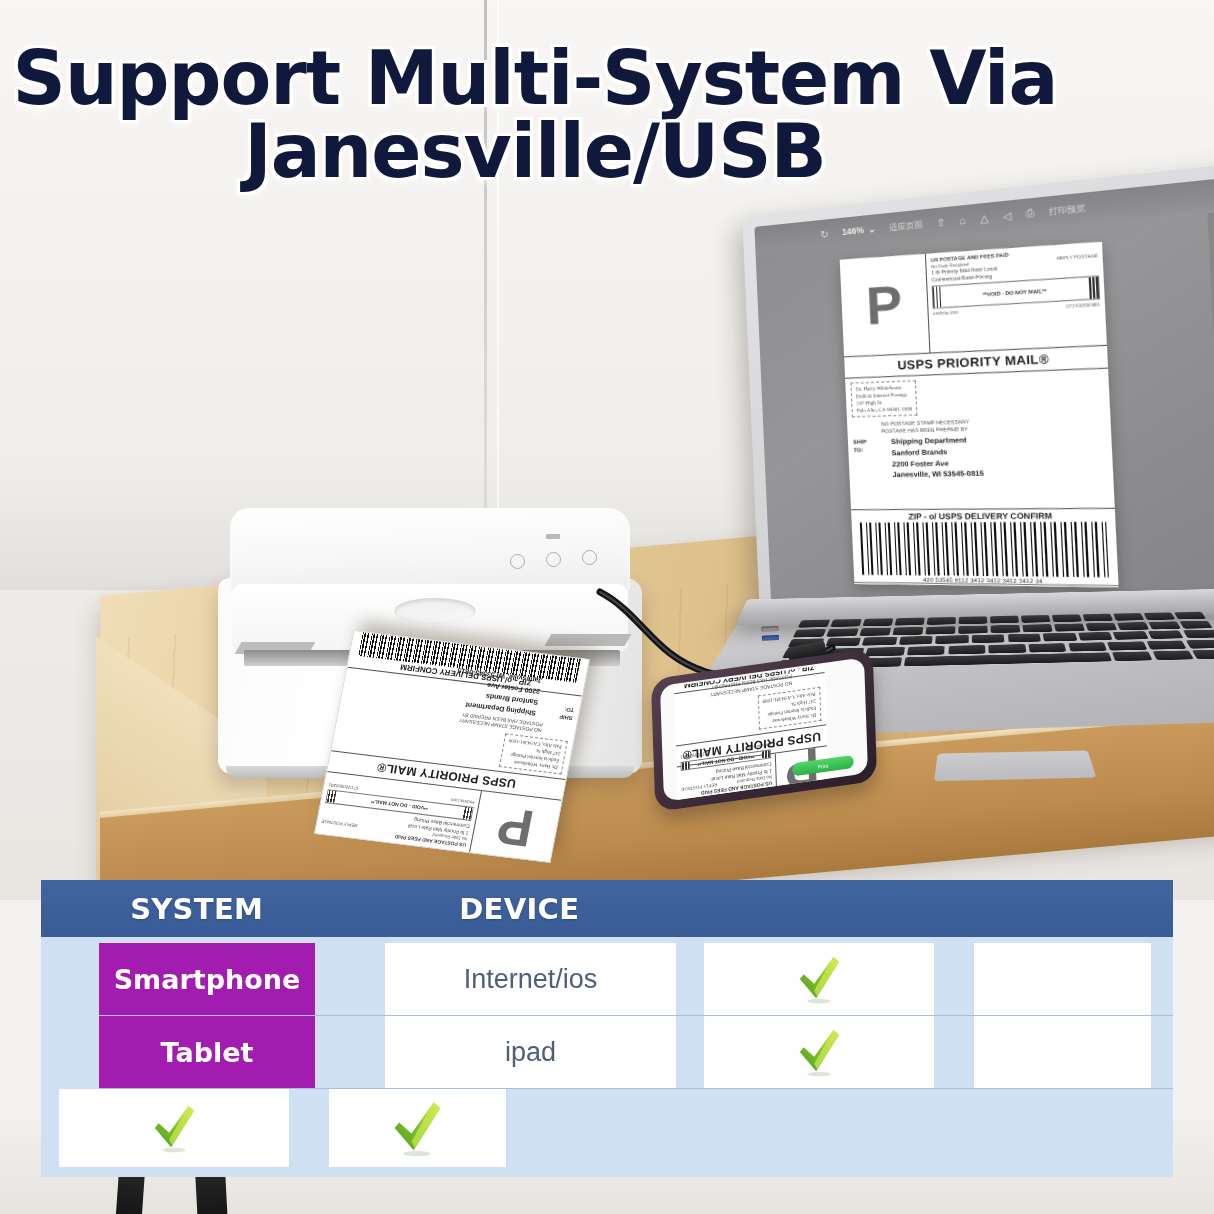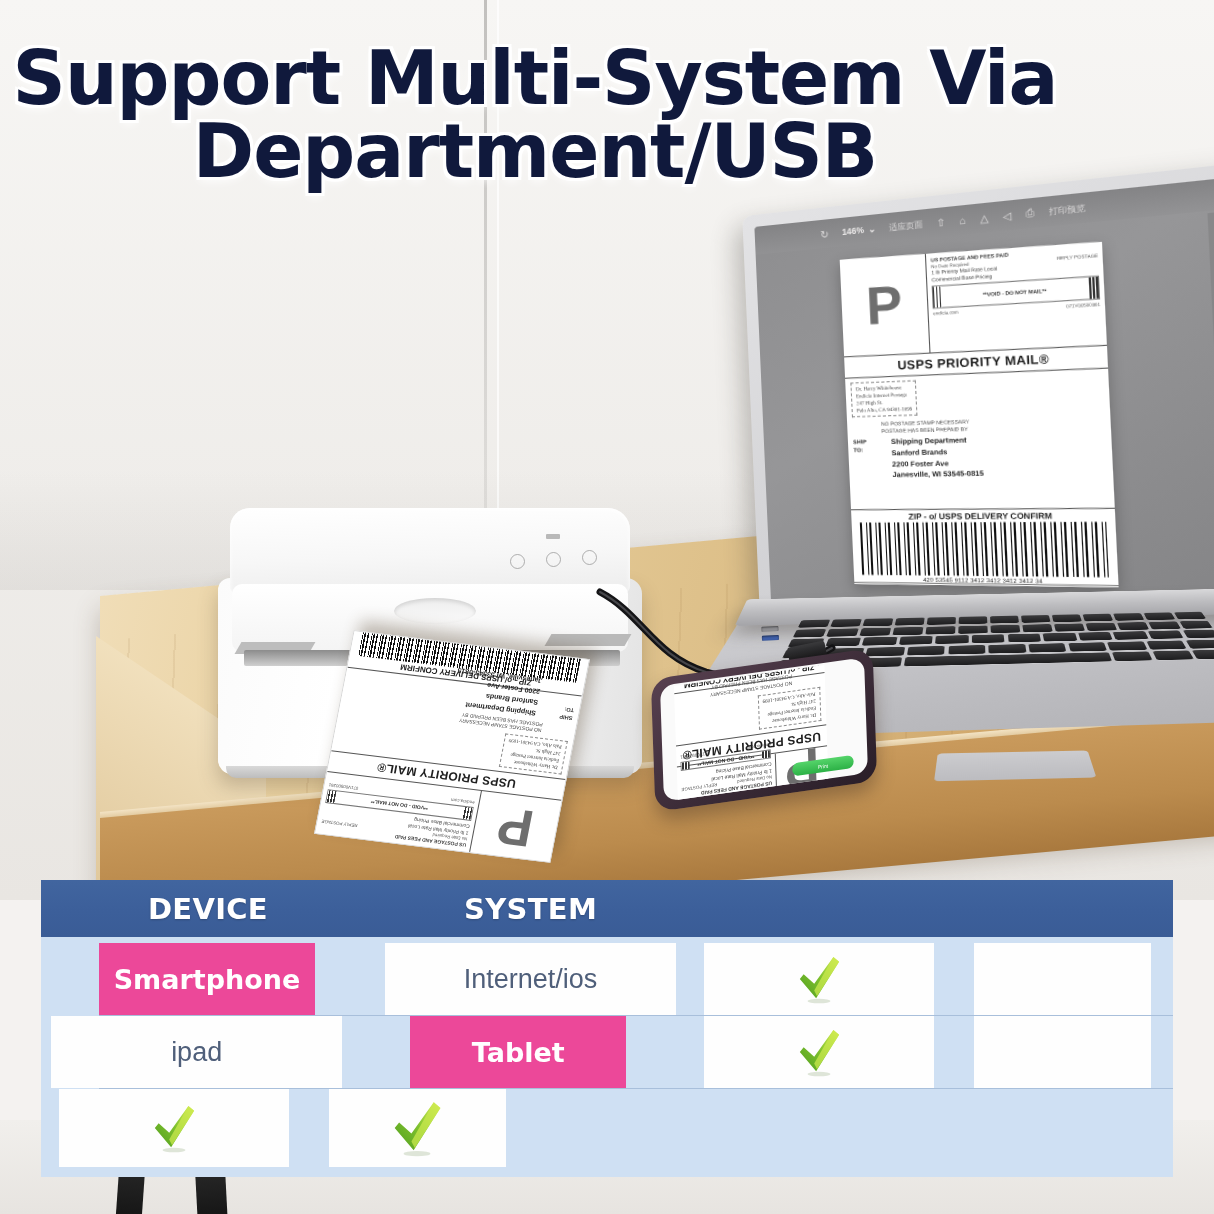--- a/index.html
+++ b/index.html
@@ -185,21 +185,21 @@
   .th.c3{width:19.5%;}
   .tbody{background:#cfe0f3;padding:6px 0 10px;}
   .trow{display:flex;align-items:stretch;height:72px;}
   .trow.tall{height:78px;}
   .cell{display:flex;align-items:center;justify-content:center;}
   .cell.dev{width:29.5%;padding:0 60px 0 58px;box-sizing:border-box;}
   .cell.sys{width:27.5%;padding:0 10px;box-sizing:border-box;}
   .cell.bt{width:23.5%;padding:0 18px;box-sizing:border-box;}
   .cell.usb{width:19.5%;padding:0 22px;box-sizing:border-box;}
   .devbox{width:100%;height:100%;display:flex;align-items:center;justify-content:center;
-    background:#ec4899;color:#fff;font-weight:bold;font-size:27px;
+    background:#a21caf;color:#fff;font-weight:bold;font-size:27px;
     font-family:"DejaVu Sans",sans-serif;}
   .whitebox{width:100%;height:100%;display:flex;align-items:center;justify-content:center;
     background:#fefefe;color:#4f5f7a;font-size:27px;text-align:center;line-height:1.12;}
   .sep{height:1px;background:rgba(120,150,190,.45);margin:0 0;}
   .sep.inset{margin-left:58px;margin-right:0;}
 
   
   .ck{width:46px;height:50px;display:block;}
   .ck.big{width:54px;height:58px;}
 </style>
@@ -519,27 +519,27 @@
   <div class="barcode" style="height:16%"></div>
 
 </div>
       </div>
       <div class="ph-green">Print</div>
     </div>
   </div>
 
   <div class="headline">
     <span>Support Multi-System Via</span>
-    <span>Department/USB</span>
+    <span>Janesville/USB</span>
   </div>
 
   <div class="table">
     <div class="thead">
+      <div class="th c1">SYSTEM</div>
       <div class="th c0">DEVICE</div>
-      <div class="th c1">SYSTEM</div>
     </div>
     <div class="tbody">
 
       <div class="trow">
         <div class="cell dev">
           <div class="devbox">Smartphone</div>
         </div>
         <div class="cell sys">
           <div class="whitebox">Internet/ios</div>
         </div>
@@ -559,25 +559,25 @@
             </svg>
           </div>
         </div>
         <div class="cell usb">
           <div class="whitebox"></div>
         </div>
       </div>
       <div class="sep inset"></div>
 
       <div class="trow">
+        <div class="cell dev">
+          <div class="devbox">Tablet</div>
+        </div>
         <div class="cell sys">
           <div class="whitebox">ipad</div>
-        </div>
-        <div class="cell dev">
-          <div class="devbox">Tablet</div>
         </div>
         <div class="cell bt">
           <div class="whitebox">
             <svg class="ck" viewBox="0 0 48 52">
               <ellipse cx="24" cy="49" rx="12" ry="2.4" fill="rgba(110,140,80,.22)"></ellipse>
               <path d="M4 26 L8 21 L19 31 L39 3 L45 8 L21 46 Z" fill="url(#g1)"></path>
               <path d="M39 3 L45 8 L22 44 L19 38 Z" fill="#c9e84e" opacity=".75"></path>
             </svg>
           </div>
         </div>

